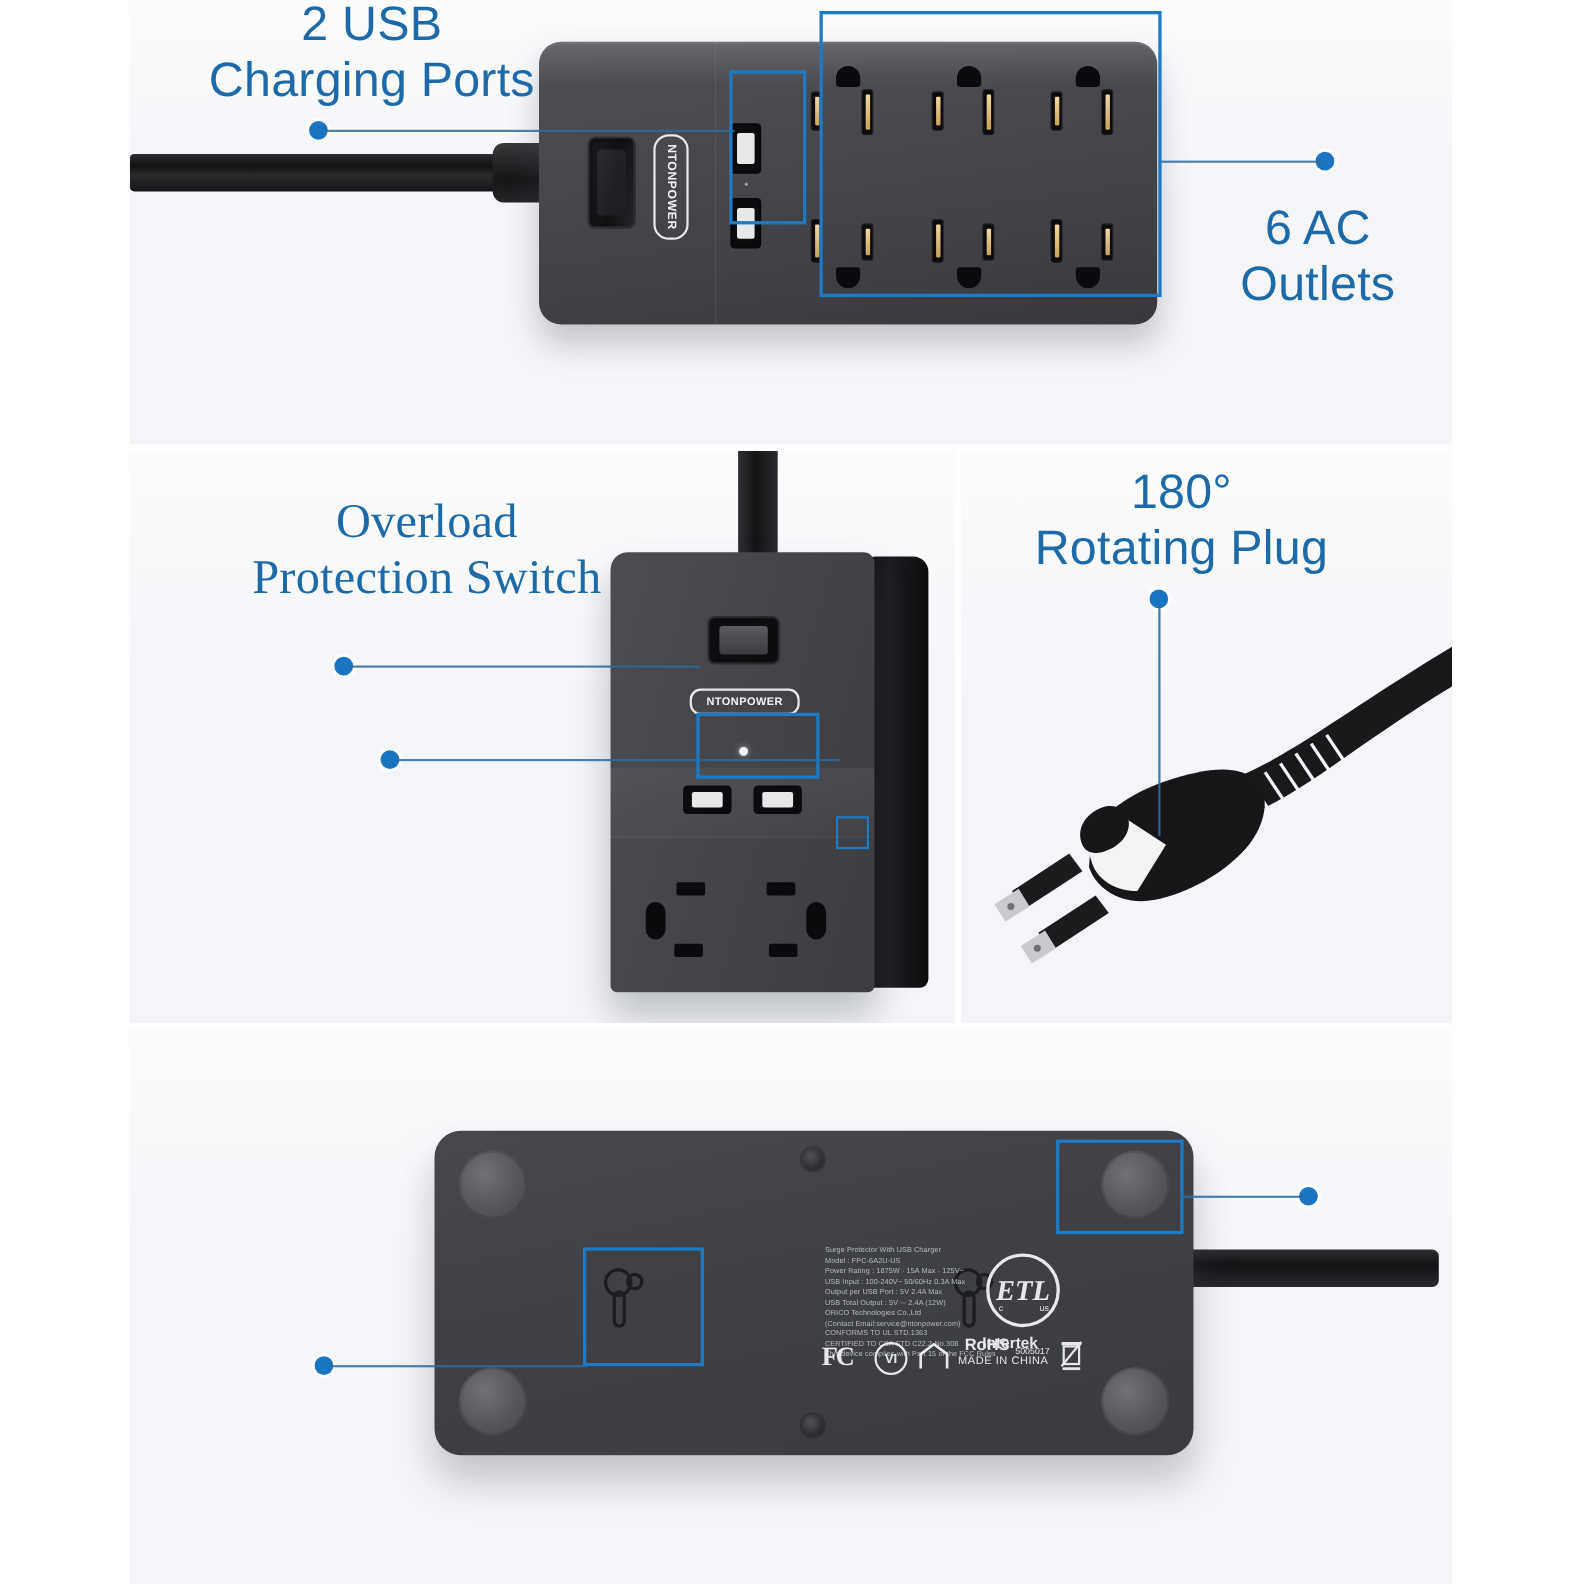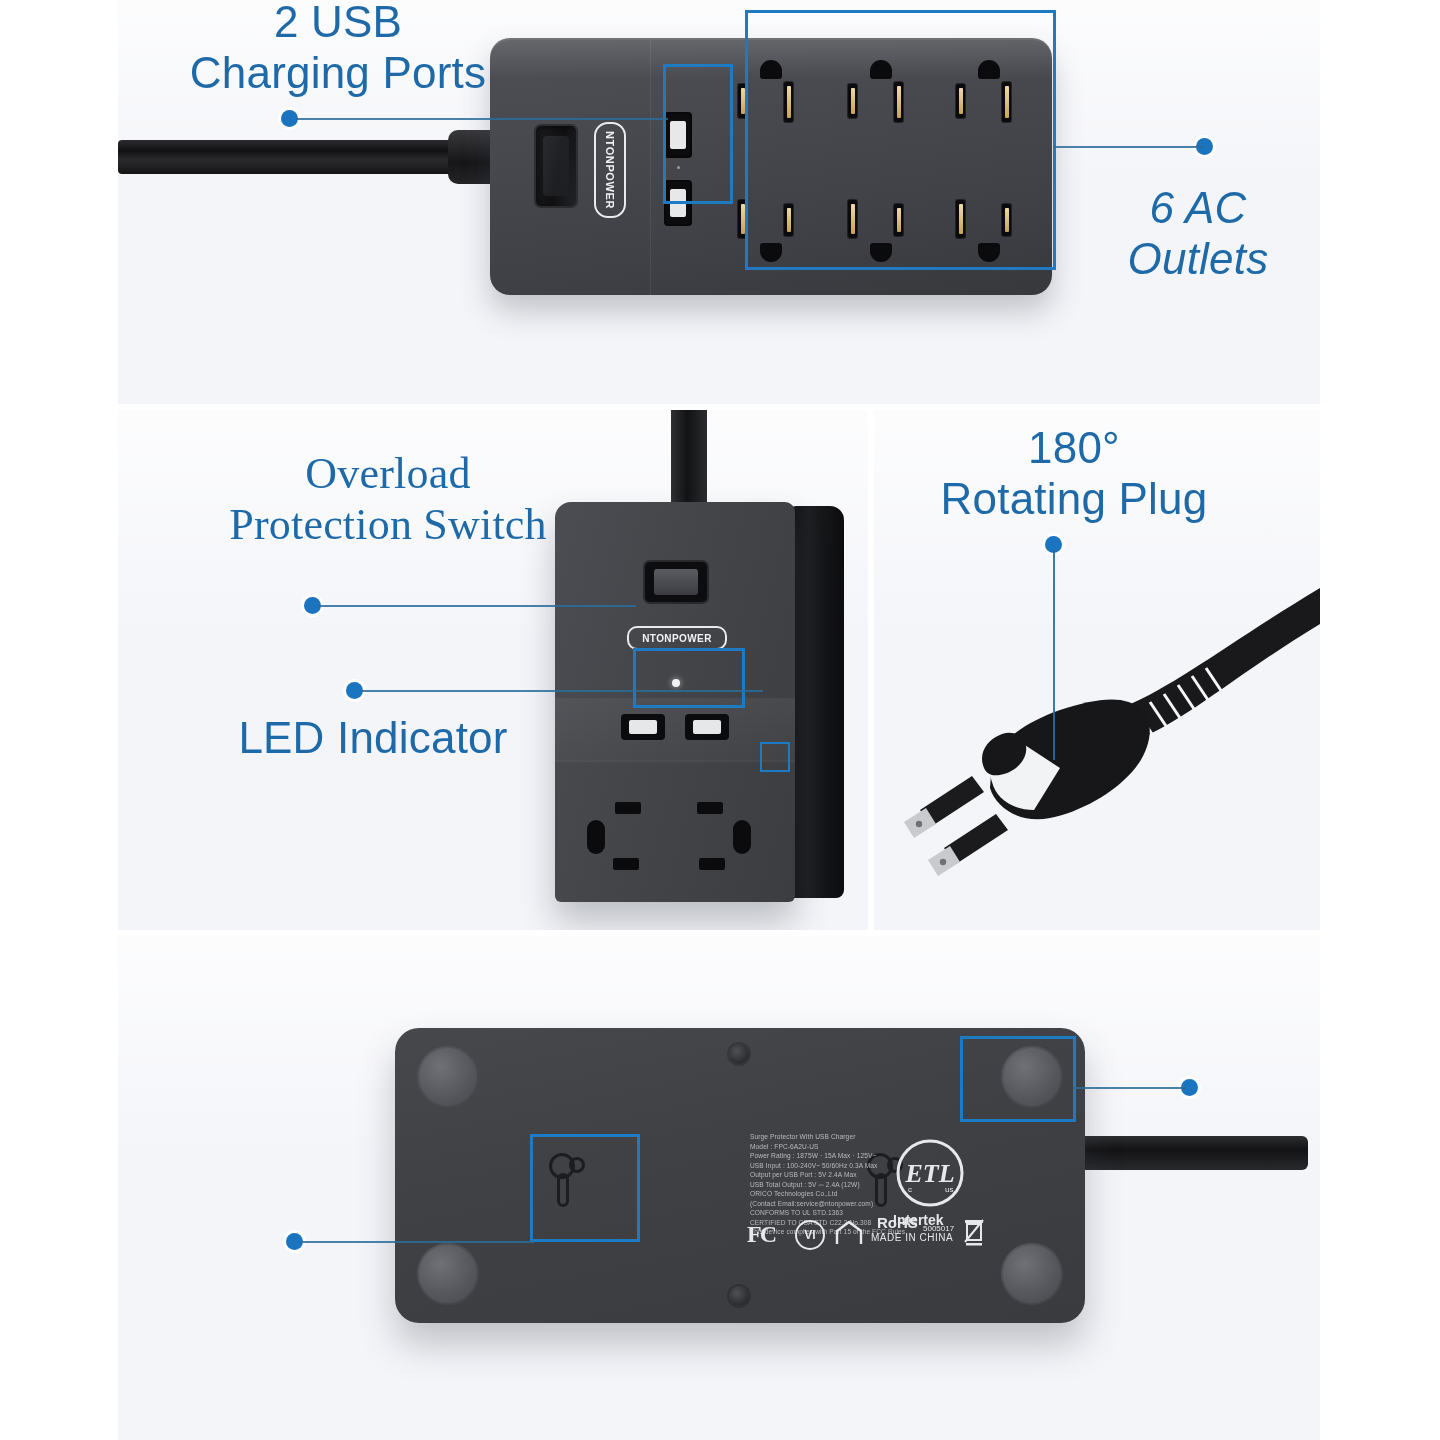--- a/index.html
+++ b/index.html
@@ -279,21 +279,21 @@
     <div class="hl" style="left:545px;top:64px;width:70px;height:140px;"></div>
     <div class="hl" style="left:627px;top:10px;width:311px;height:260px;"></div>
 
     <div class="callout c-center" style="left:40px;top:-4px;width:360px;">2 USB
 Charging Ports</div>
     <div class="dot" style="left:163px;top:110px;"></div>
     <div class="lead-h" style="left:178px;top:118px;width:372px;"></div>
 
     <div class="dot" style="left:1078px;top:138px;"></div>
     <div class="lead-h" style="left:936px;top:146px;width:150px;"></div>
-    <div class="callout c-center" style="left:950px;top:182px;width:260px;font-style:italic;">6 AC
+    <div class="callout c-center" style="left:950px;top:182px;width:260px;">6 AC
 Outlets</div>
   </div>
 
   <div class="panel" id="panel-mid-left">
     <div class="wash"></div>
 
     <div id="cable-mid"></div>
 
     <div id="strip-mid-side"></div>
     <div id="strip-mid-body">
@@ -326,21 +326,20 @@
     <div class="hl" style="left:515px;top:238px;width:112px;height:60px;"></div>
     <div class="hl" style="left:642px;top:332px;width:30px;height:30px;border-width:2px;"></div>
 
     <div class="callout c-center" style="left:20px;top:38px;width:500px;font-family:Liberation Serif, serif;">Overload
 Protection Switch</div>
     <div class="dot" style="left:186px;top:187px;"></div>
     <div class="lead-h" style="left:200px;top:195px;width:318px;"></div>
 
     <div class="dot" style="left:228px;top:272px;"></div>
     <div class="lead-h" style="left:243px;top:280px;width:402px;"></div>
-    <div class="callout c-center" style="left:20px;top:302px;width:470px;">LED Indicator</div>
   </div>
 
   <div class="panel" id="panel-mid-right">
     <div class="wash"></div>
 
     <div id="plug-wrap">
       <svg width="446" height="520" viewBox="0 0 446 520">
 
         <path d="M262 330 C 310 312, 360 266, 446 214 L446 178 C 356 232, 304 274, 252 296 Z" fill="#19191b"></path>
 

